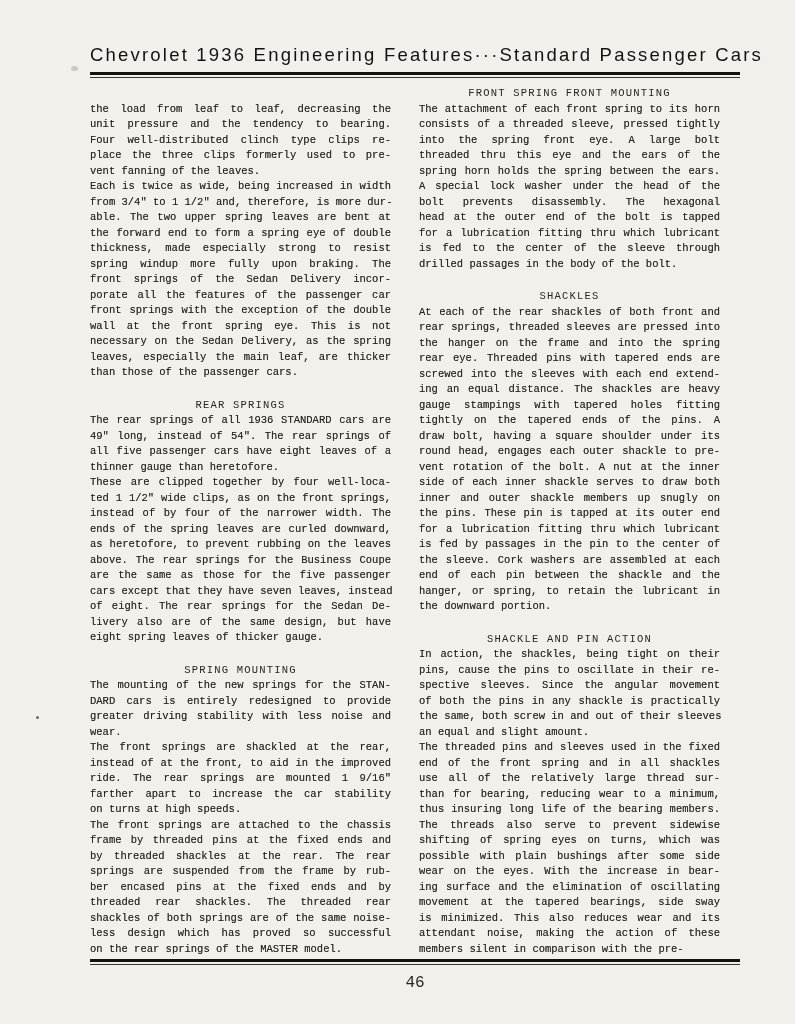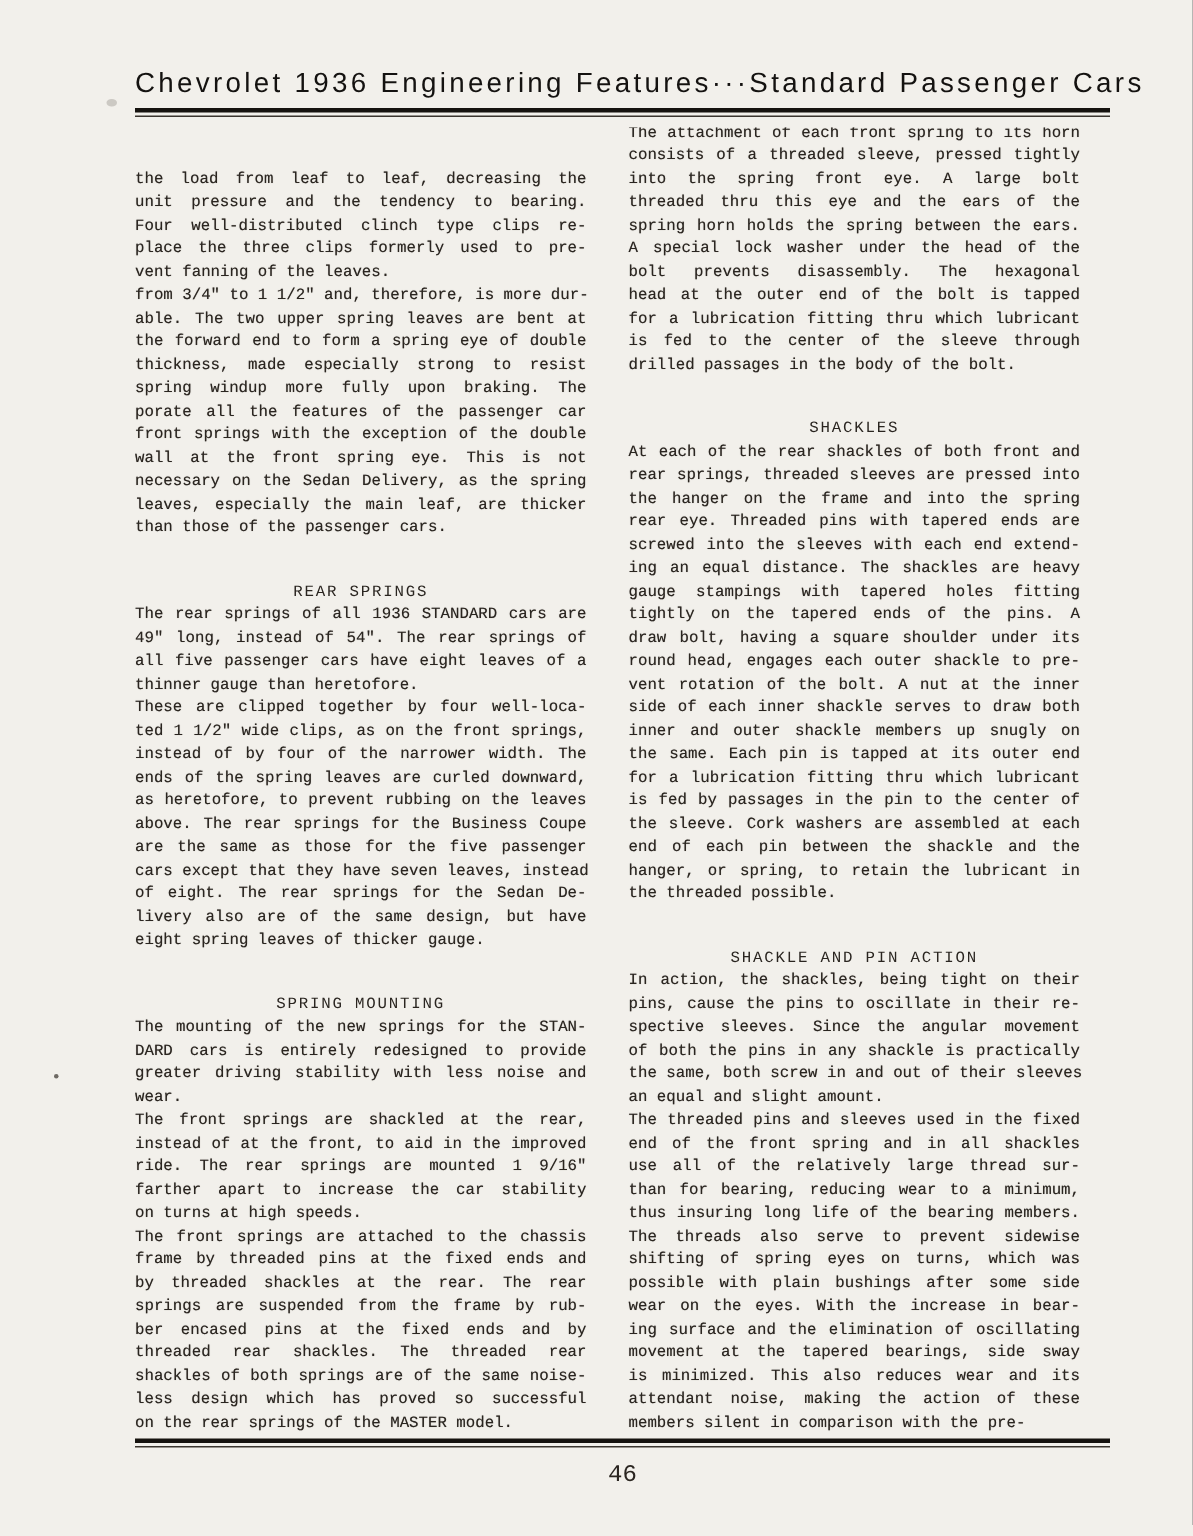--- a/index.html
+++ b/index.html
@@ -36,21 +36,21 @@
   
   .columns {
     display: flex;
     gap: 28px;
     width: 650px;
     height: 872px;
     overflow: hidden;
     align-items: flex-end;
   }
   .column { width: 301px; }
-  .section + .section { margin-top: 27px; }
+  .section + .section { margin-top: 17px; }
   .section-heading {
     text-align: center;
     font-size: 10.5px;
     line-height: 15.5px;
     letter-spacing: 1.2px;
     color: #2a2520;
   }
   .line {
     font-size: 10.5px;
     line-height: 15.5px;
@@ -109,25 +109,27 @@
   </header>
 
   <main class="columns">
     <div class="column" id="col-0">
         <div class="section">
           <div class="line">the load from leaf to leaf, decreasing the</div>
           <div class="line">unit pressure and the tendency to bearing.</div>
           <div class="line">Four well-distributed clinch type clips re-</div>
           <div class="line">place the three clips formerly used to pre-</div>
           <div class="line para-end">vent fanning of the leaves.</div>
+          <div class="line">Each is twice as wide, being increased in width</div>
           <div class="line">from 3/4" to 1 1/2" and, therefore, is more dur-</div>
           <div class="line">able. The two upper spring leaves are bent at</div>
           <div class="line">the forward end to form a spring eye of double</div>
           <div class="line">thickness, made especially strong to resist</div>
           <div class="line">spring windup more fully upon braking. The</div>
+          <div class="line">front springs of the Sedan Delivery incor-</div>
           <div class="line">porate all the features of the passenger car</div>
           <div class="line">front springs with the exception of the double</div>
           <div class="line">wall at the front spring eye. This is not</div>
           <div class="line">necessary on the Sedan Delivery, as the spring</div>
           <div class="line">leaves, especially the main leaf, are thicker</div>
           <div class="line para-end">than those of the passenger cars.</div>
         </div>
         <div class="section">
           <div class="section-heading">REAR SPRINGS</div>
           <div class="line">The rear springs of all 1936 STANDARD cars are</div>
@@ -191,27 +193,27 @@
           <div class="line">rear eye. Threaded pins with tapered ends are</div>
           <div class="line">screwed into the sleeves with each end extend-</div>
           <div class="line">ing an equal distance. The shackles are heavy</div>
           <div class="line">gauge stampings with tapered holes fitting</div>
           <div class="line">tightly on the tapered ends of the pins. A</div>
           <div class="line">draw bolt, having a square shoulder under its</div>
           <div class="line">round head, engages each outer shackle to pre-</div>
           <div class="line">vent rotation of the bolt. A nut at the inner</div>
           <div class="line">side of each inner shackle serves to draw both</div>
           <div class="line">inner and outer shackle members up snugly on</div>
-          <div class="line">the same. Each pin is tapped at its outer end</div>
+          <div class="line">the pins. These pin is tapped at its outer end</div>
           <div class="line">for a lubrication fitting thru which lubricant</div>
           <div class="line">is fed by passages in the pin to the center of</div>
           <div class="line">the sleeve. Cork washers are assembled at each</div>
           <div class="line">end of each pin between the shackle and the</div>
           <div class="line">hanger, or spring, to retain the lubricant in</div>
-          <div class="line para-end">the threaded possible.</div>
+          <div class="line para-end">the downward portion.</div>
         </div>
         <div class="section">
           <div class="section-heading">SHACKLE AND PIN ACTION</div>
           <div class="line">In action, the shackles, being tight on their</div>
           <div class="line">pins, cause the pins to oscillate in their re-</div>
           <div class="line">spective sleeves. Since the angular movement</div>
           <div class="line">of both the pins in any shackle is practically</div>
           <div class="line">the same, both screw in and out of their sleeves</div>
           <div class="line para-end">an equal and slight amount.</div>
           <div class="line">The threaded pins and sleeves used in the fixed</div>

